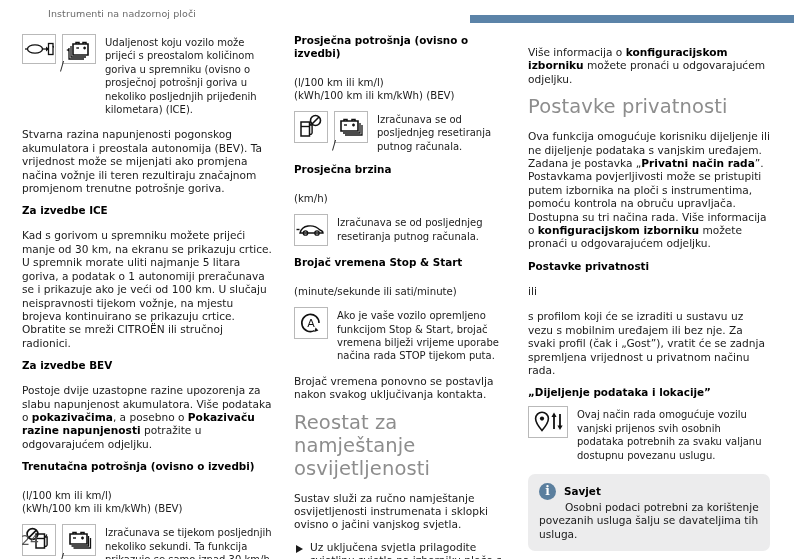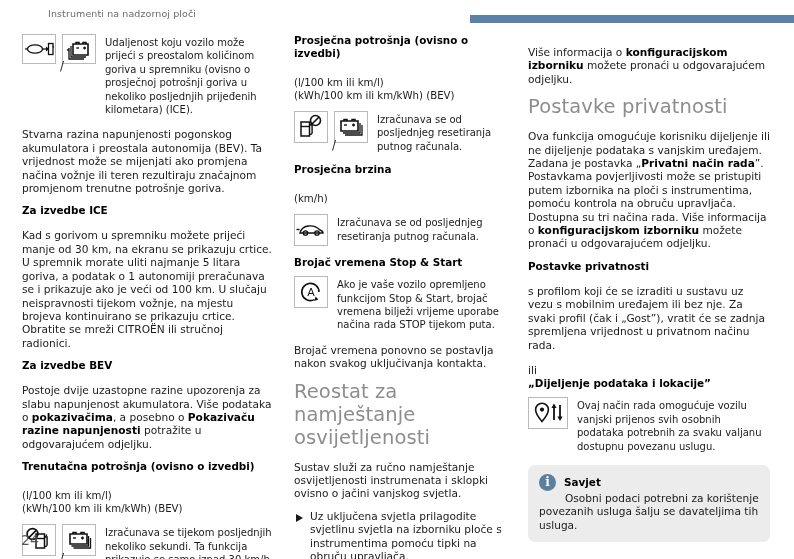--- a/index.html
+++ b/index.html
@@ -345,20 +345,21 @@
               <circle cx="9.5" cy="13" r="2.2" fill="none" stroke="#111" stroke-width="1.3"></circle>
               <circle cx="21" cy="13" r="2.2" fill="none" stroke="#111" stroke-width="1.3"></circle>
               <line x1="0.5" y1="9.5" x2="3.5" y2="9.5" stroke="#111" stroke-width="1.4"></line>
             </svg>
           </div>
         </div>
         <div class="icon-text">Izračunava se od posljednjeg resetiranja putnog računala.</div>
       </div>
 
       <div class="sub-head spaced">Brojač vremena Stop &amp; Start</div>
+      <div class="units">(minute/sekunde ili sati/minute)</div>
 
       <div class="icon-row">
         <div class="icon-holder">
           <div class="icon-box tall">
             <svg width="28" height="28" viewBox="0 0 28 28">
               <path d="M22 14 a8.6 8.6 0 1 0 -4.6 7.6" fill="none" stroke="#111" stroke-width="1.6"></path>
               <polygon points="18.6,18.4 17.2,23 21.4,21.4" fill="#111"></polygon>
               <text x="14" y="18.2" font-size="11" font-family="DejaVu Sans, sans-serif" text-anchor="middle" fill="#111">A</text>
             </svg>
           </div>
@@ -380,22 +381,22 @@
 
     <div class="col col-3">
 
       <p class="body-text"><span>Više informacija o </span><b>konfiguracijskom izborniku</b><span> možete pronaći u odgovarajućem odjeljku.</span></p>
 
       <div class="chapter-title">Postavke privatnosti</div>
 
       <p class="body-text"><span>Ova funkcija omogućuje korisniku dijeljenje ili ne dijeljenje podataka s vanjskim uređajem. Zadana je postavka „</span><b>Privatni način rada</b><span>”. Postavkama povjerljivosti može se pristupiti putem izbornika na ploči s instrumentima, pomoću kontrola na obruču upravljača. Dostupna su tri načina rada. Više informacija o </span><b>konfiguracijskom izborniku</b><span> možete pronaći u odgovarajućem odjeljku.</span></p>
 
       <div class="sub-head">Postavke privatnosti</div>
+      <p class="body-text nogap">ili</p>
       <p class="body-text">s profilom koji će se izraditi u sustavu uz vezu s mobilnim uređajem ili bez nje. Za svaki profil (čak i „Gost”), vratit će se zadnja spremljena vrijednost u privatnom načinu rada.</p>
-      <p class="body-text nogap">ili</p>
 
       <div class="sub-head">„Dijeljenje podataka i lokacije”</div>
 
       <div class="icon-row">
         <div class="icon-holder">
           <div class="icon-box wide tall">
             <svg width="34" height="28" viewBox="0 0 34 28">
               <path d="M11 4.2 a6.4 6.4 0 0 1 6.4 6.4 c0 4.6 -6.4 12 -6.4 12 s-6.4 -7.4 -6.4 -12 a6.4 6.4 0 0 1 6.4 -6.4 z" fill="none" stroke="#111" stroke-width="1.6"></path>
               <circle cx="11" cy="10.6" r="2.1" fill="#111"></circle>
               <line x1="23" y1="21" x2="23" y2="6" stroke="#111" stroke-width="1.8"></line>

